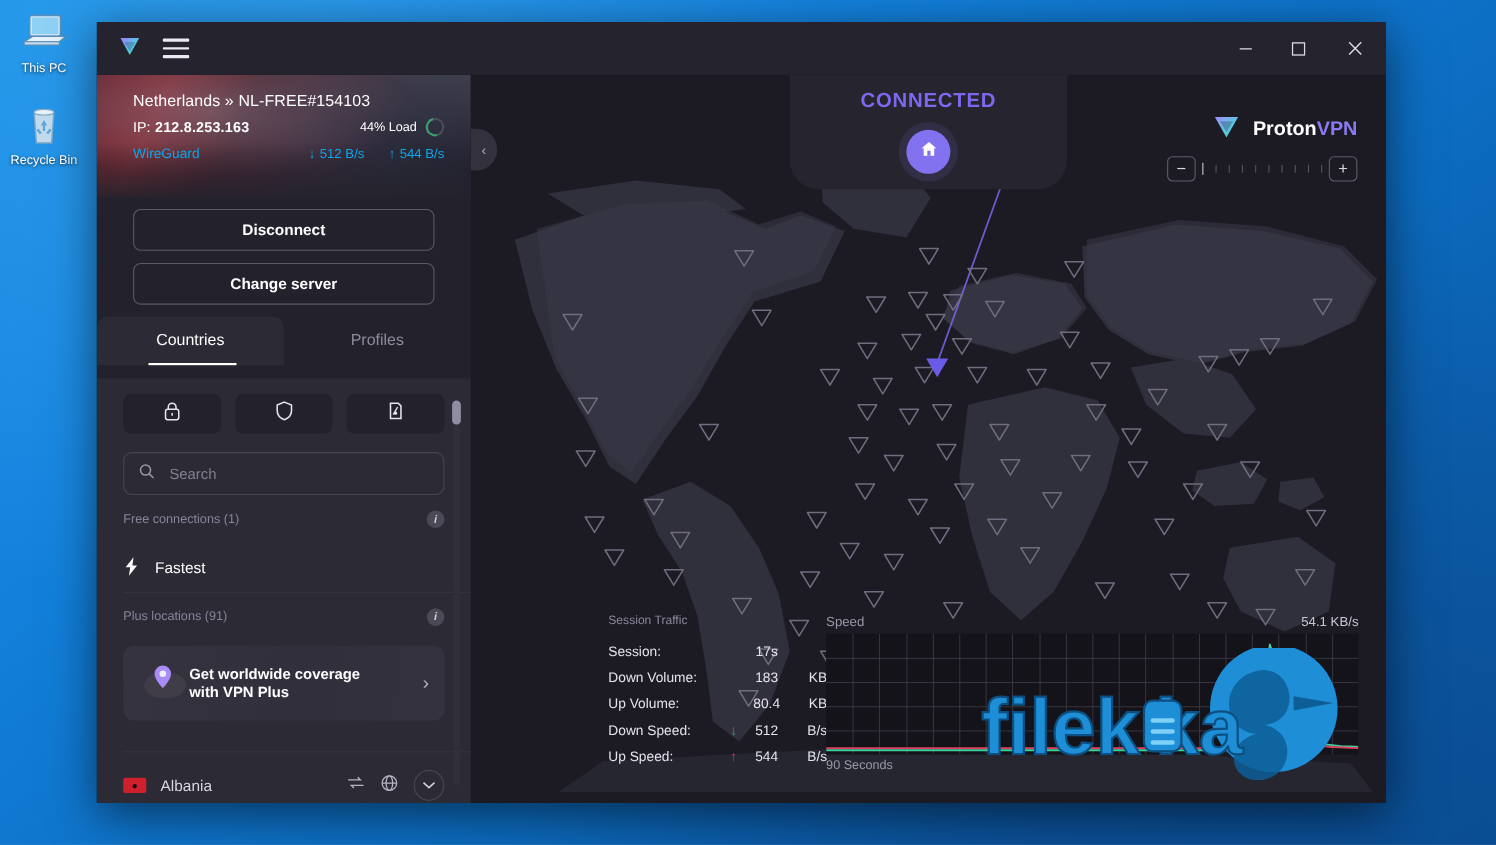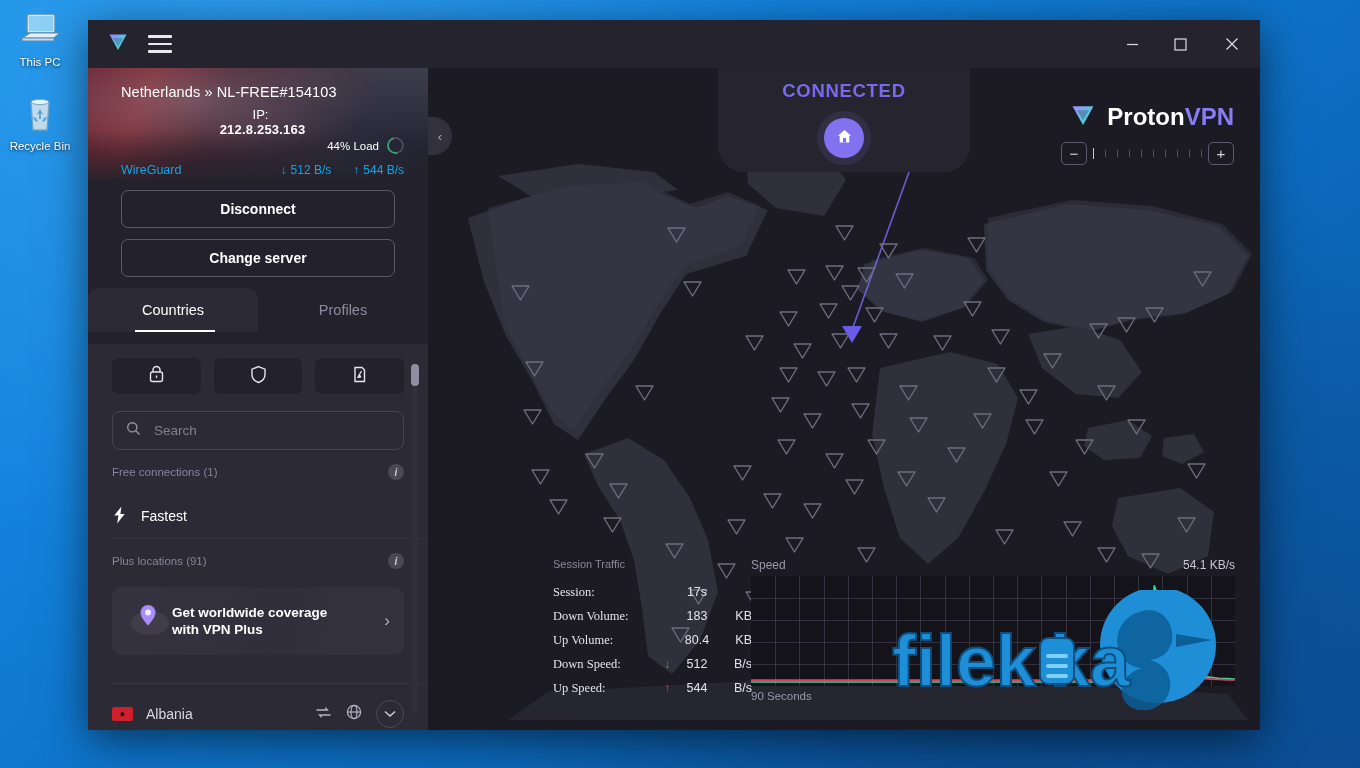--- a/index.html
+++ b/index.html
@@ -40,21 +40,21 @@
   #conn-header .flagbg{position:absolute;inset:0;
     background:
       linear-gradient(180deg, rgba(35,34,44,0) 55%, rgba(35,34,44,.92) 100%),
       radial-gradient(ellipse at 30% 30%, rgba(180,190,205,.30) 0%, rgba(180,190,205,0) 55%),
       linear-gradient(115deg,#6a2430 0%,#7d2a33 18%,#4a2330 38%,#3b2a3a 58%,#2b2c3c 78%,#232232 100%);
   }
   #conn-header .flagbg:after{content:"";position:absolute;inset:0;
     background:linear-gradient(200deg,rgba(255,255,255,.10) 0%,rgba(255,255,255,0) 35%);}
   .conn-inner{position:relative;padding:16px 24px 0 33px;color:#fff;}
   .srv-title{font-size:14.5px;letter-spacing:.1px;margin-bottom:7px;}
-  .ip-row{display:flex;align-items:center;font-size:13px;margin-bottom:9px;flex-direction:column;}
+  .ip-row{display:flex;align-items:center;font-size:13px;margin-bottom:9px;}
   .ip-row .ip-label{margin-right:4px;}
   .ip-row .ip-val{font-weight:bold;letter-spacing:.2px;}
   .ip-row .load{margin-left:auto;display:flex;align-items:center;gap:8px;font-size:11.5px;}
   .load-ring{width:13px;height:13px;border-radius:50%;
     border:2px solid #3c9f6e;border-right-color:#4d4b59;border-top-color:#4d4b59;
     transform:rotate(30deg);}
   .proto-row{display:flex;align-items:center;font-size:12.5px;color:#0ea5e9;}
   .proto-row .sp{margin-left:auto;display:flex;gap:22px;font-size:12px;}
   .proto-row .sp span i{font-style:normal;margin-right:4px;}
   #conn-buttons{padding:10px 33px 0 33px;background:#23222c;}
@@ -110,34 +110,34 @@
   #connected-pill{position:absolute;left:50%;top:0;transform:translateX(-50%);
     width:252px;height:92px;background:#26252f;
     border-bottom-left-radius:26px;border-bottom-right-radius:26px;
     display:flex;justify-content:center;padding-top:12px;z-index:11;}
   #connected-pill .lbl{color:#7b68ee;font-size:18.5px;font-weight:bold;letter-spacing:.7px;}
   #home-marker{position:absolute;left:50%;top:50px;transform:translateX(-50%);
     width:40px;height:40px;border-radius:50%;background:#8372f0;z-index:12;
     display:flex;align-items:center;justify-content:center;
     box-shadow:0 0 0 7px rgba(131,114,240,.12);}
   #brand{position:absolute;right:26px;top:33px;display:flex;align-items:center;gap:10px;z-index:12;}
-  #brand .bn{font-size:24px;font-weight:bold;color:#fff;}
+  #brand .bn{font-size:18px;font-weight:bold;color:#fff;}
   #brand .bn em{font-style:normal;color:#8b7bf2;}
   #zoomctl{position:absolute;right:26px;top:74px;display:flex;align-items:center;gap:6px;z-index:12;}
   .zbtn{width:24px;height:21px;border:1px solid #5e5c6c;border-radius:5px;color:#d8d7e1;
     display:flex;align-items:center;justify-content:center;font-size:15px;cursor:pointer;}
   #ztick{display:flex;gap:11px;align-items:center;height:14px;}
   #ztick i{display:block;width:1px;height:7px;background:#55535f;}
   #ztick i.on{height:11px;background:#c9c8d4;}
   
   #stats{position:absolute;left:0;right:0;bottom:0;height:178px;z-index:10;}
   #sess{position:absolute;left:125px;top:6px;width:200px;}
   #sess .h{color:#8a889a;font-size:11px;margin-bottom:10px;}
   #sess .r{display:flex;align-items:center;height:24px;color:#e4e3ec;font-size:12.5px;}
-  #sess .r .k{width:105px;font-family:Liberation Serif, serif;}
+  #sess .r .k{width:105px;}
   #sess .r .arrow{width:18px;text-align:center;}
   #sess .r .v{width:42px;text-align:center;}
   #sess .r .u{width:34px;text-align:right;}
   #graph{position:absolute;left:323px;right:25px;top:6px;bottom:10px;}
   #graph .gh{display:flex;color:#9a98a8;font-size:12px;margin-bottom:4px;}
   #graph .gh .max{margin-left:auto;color:#c8c7d2;text-align:right;}
   #plot{position:relative;height:110px;background:#141319;overflow:hidden;}
   #graph .gf{color:#9a98a8;font-size:11.5px;margin-top:4px;}
   
   #watermark{position:absolute;right:40px;bottom:16px;z-index:20;}

